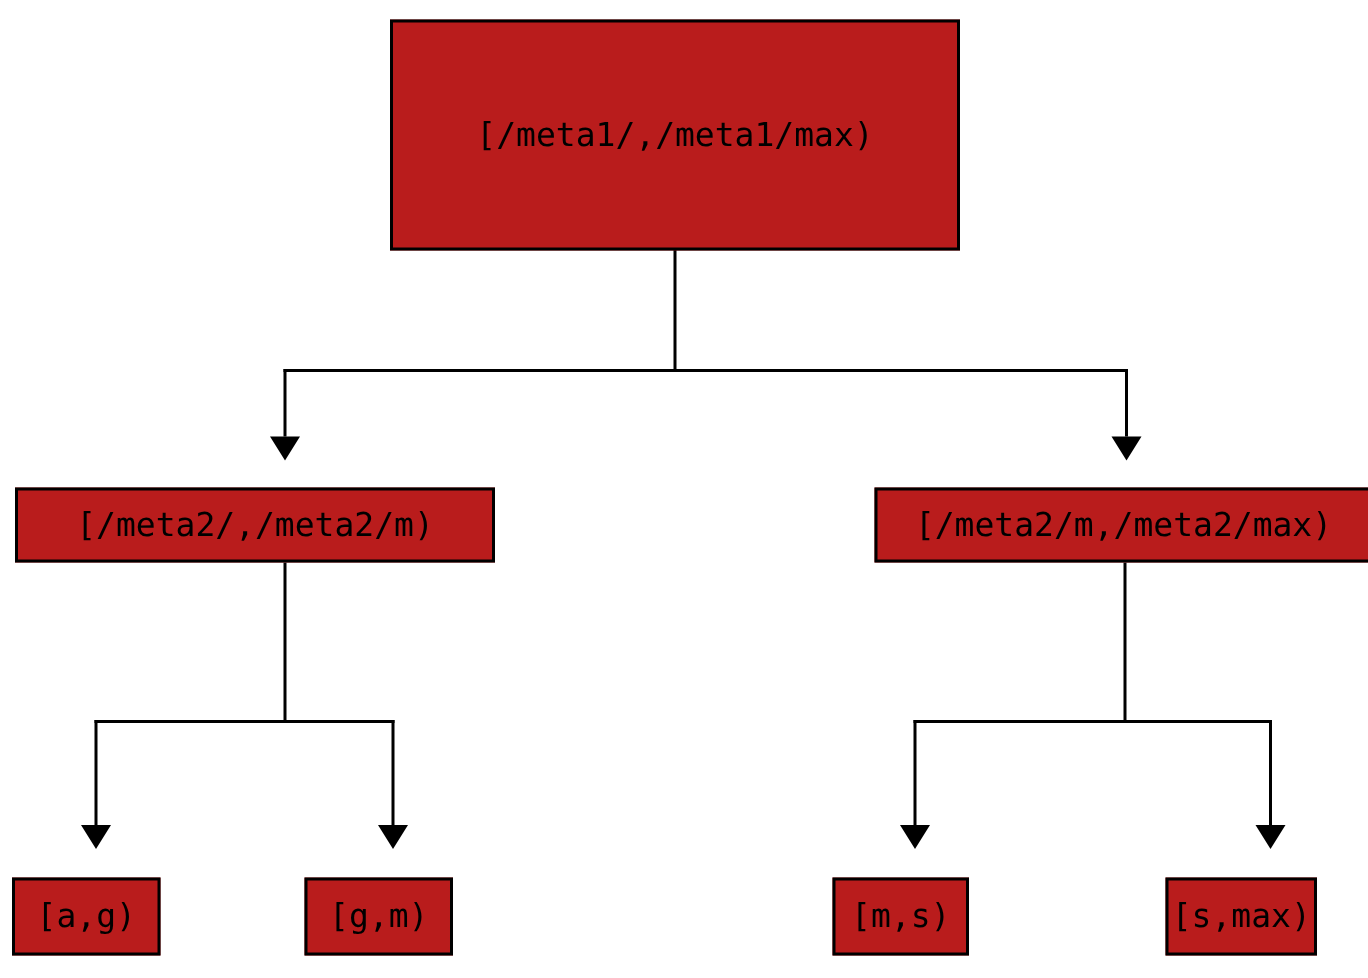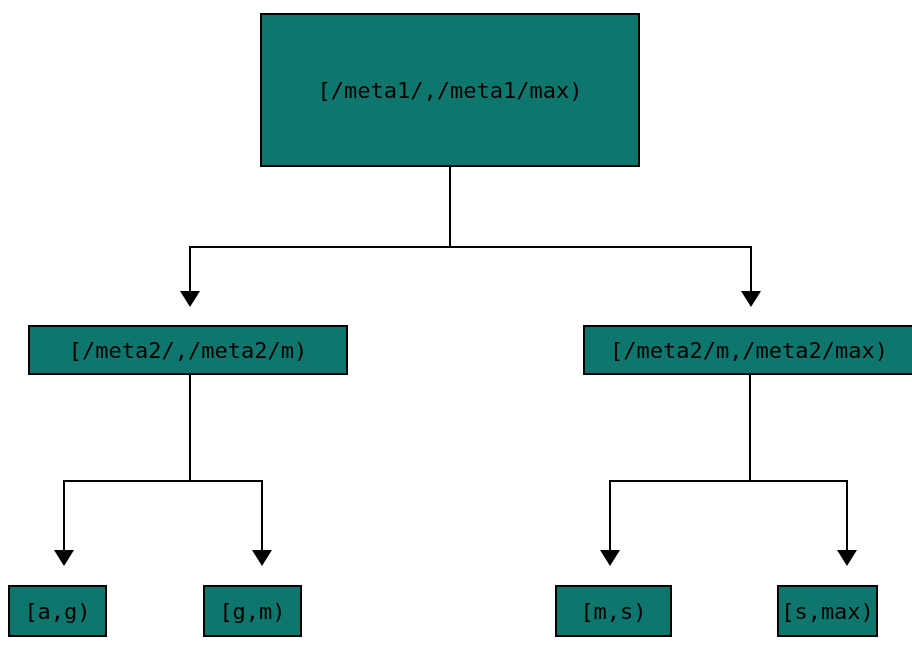--- a/index.html
+++ b/index.html
@@ -12,21 +12,21 @@
     width: 912px;
     height: 652px;
     background: #ffffff;
     font-family: "DejaVu Sans Mono", monospace;
     overflow: hidden;
   }
   .node {
     position: absolute;
     box-sizing: border-box;
     border: 2px solid #000000;
-    background: #0f766e;
+    background: #b91c1c;
     display: flex;
     align-items: center;
     justify-content: center;
     font-size: 22px;
     color: #000000;
     white-space: pre;
   }
   .line {
     position: absolute;
     background: #000000;
@@ -63,37 +63,37 @@
   <div class="line" style="left:609px; top:480px; width:239px; height:2px"></div>
   <div class="line" style="left:609px; top:480px; width:2px; height:70px"></div>
   <div class="line" style="left:846px; top:480px; width:2px; height:70px"></div>
   <div class="arrow" style="left:600px; top:550px"></div>
   <div class="arrow" style="left:837px; top:550px"></div>
 
   <div class="node" style="left:260px; top:13px; width:380px; height:154px">
     <span>[/meta1/,/meta1/max)</span>
   </div>
 
-  <div class="node" style="left:28px; top:325px; width:320px; height:50px">
+  <div class="node" style="left:10px; top:325px; width:320px; height:50px">
     <span>[/meta2/,/meta2/m)</span>
   </div>
 
   <div class="node" style="left:583px; top:325px; width:332px; height:50px">
     <span>[/meta2/m,/meta2/max)</span>
   </div>
 
   <div class="node" style="left:203px; top:585px; width:99px; height:52px">
     <span>[g,m)</span>
   </div>
 
   <div class="node" style="left:8px; top:585px; width:99px; height:52px">
     <span>[a,g)</span>
   </div>
 
-  <div class="node" style="left:555px; top:585px; width:117px; height:52px">
+  <div class="node" style="left:555px; top:585px; width:91px; height:52px">
     <span>[m,s)</span>
   </div>
 
   <div class="node" style="left:777px; top:585px; width:101px; height:52px">
     <span>[s,max)</span>
   </div>
 
 </div>
 
 </body></html>

